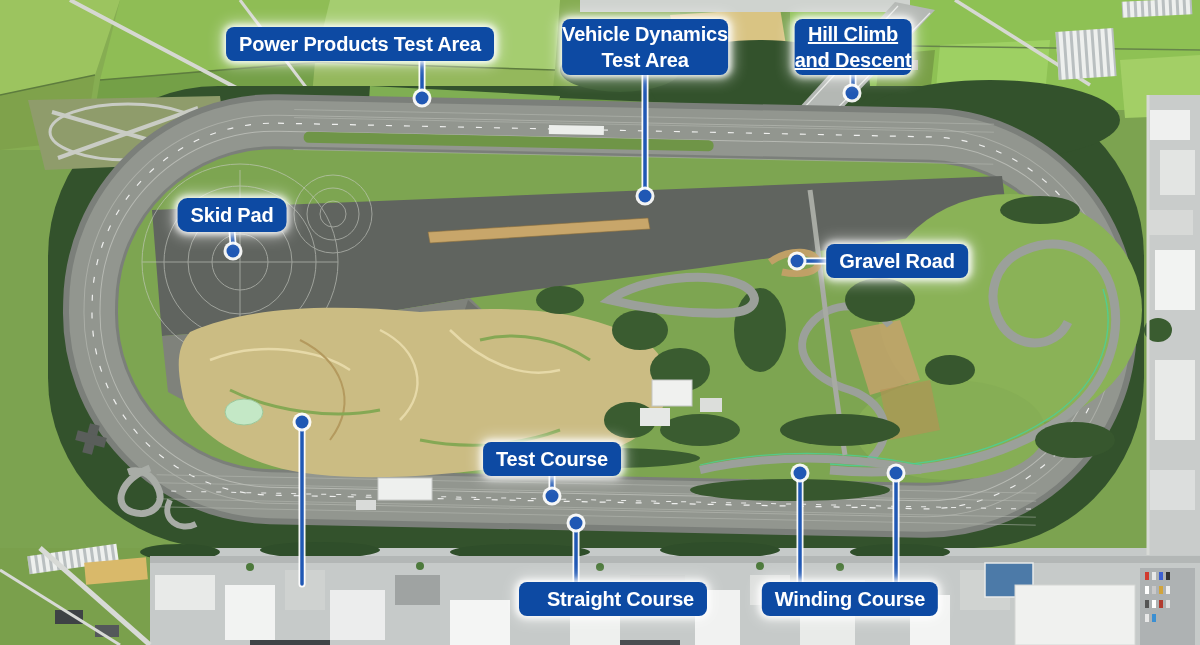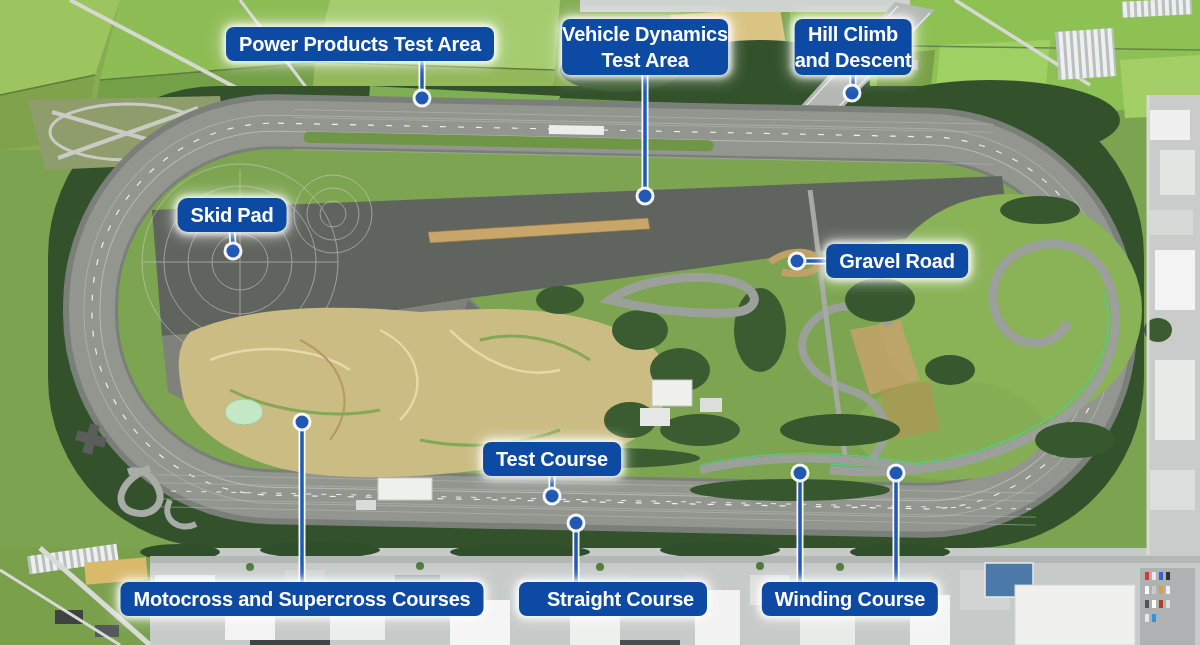--- a/index.html
+++ b/index.html
@@ -21,21 +21,21 @@
     padding:4px 13px;
     border-radius:8px;
     white-space:pre-line;
     text-align:center;
     box-shadow:0 0 6px 2px rgba(255,255,255,.95),0 0 14px 5px rgba(255,255,255,.5);
     z-index:3;
   }
   .badge.two{padding:2px 0;}
   #lbl-power{left:360px;top:27px;white-space:nowrap;}
   #lbl-vehicle{left:645px;top:19px;}
-  #lbl-hill{left:853px;top:19px;}
+  #lbl-hill{left:853px;top:19px;text-decoration:underline;}
   #lbl-skid{left:232px;top:198px;white-space:nowrap;border-radius:10px;}
   #lbl-gravel{left:897px;top:244px;white-space:nowrap;}
   #lbl-oval{left:552px;top:442px;white-space:nowrap;}
   #lbl-moto{left:302px;top:582px;white-space:nowrap;}
   #lbl-straight{left:613px;top:582px;white-space:nowrap;padding-left:28px;}
   #lbl-winding{left:850px;top:582px;white-space:nowrap;text-align:right;}
   .overlay{z-index:2;}
 </style>
 </head>
 <body>
@@ -346,17 +346,16 @@
   </svg>
 
   <div class="badge" id="lbl-power">Power Products Test Area</div>
   <div class="badge two" id="lbl-vehicle">Vehicle Dynamics
 Test Area</div>
   <div class="badge two" id="lbl-hill">Hill Climb
 and Descent</div>
   <div class="badge" id="lbl-skid">Skid Pad</div>
   <div class="badge" id="lbl-gravel">Gravel Road</div>
   <div class="badge" id="lbl-oval">Test Course</div>
-  <div class="badge" id="lbl-moto">Motocross and Supercross Courses</div>
   <div class="badge" id="lbl-straight">Straight Course</div>
   <div class="badge" id="lbl-winding">Winding Course</div>
 
 </div>
 
 </body></html>

